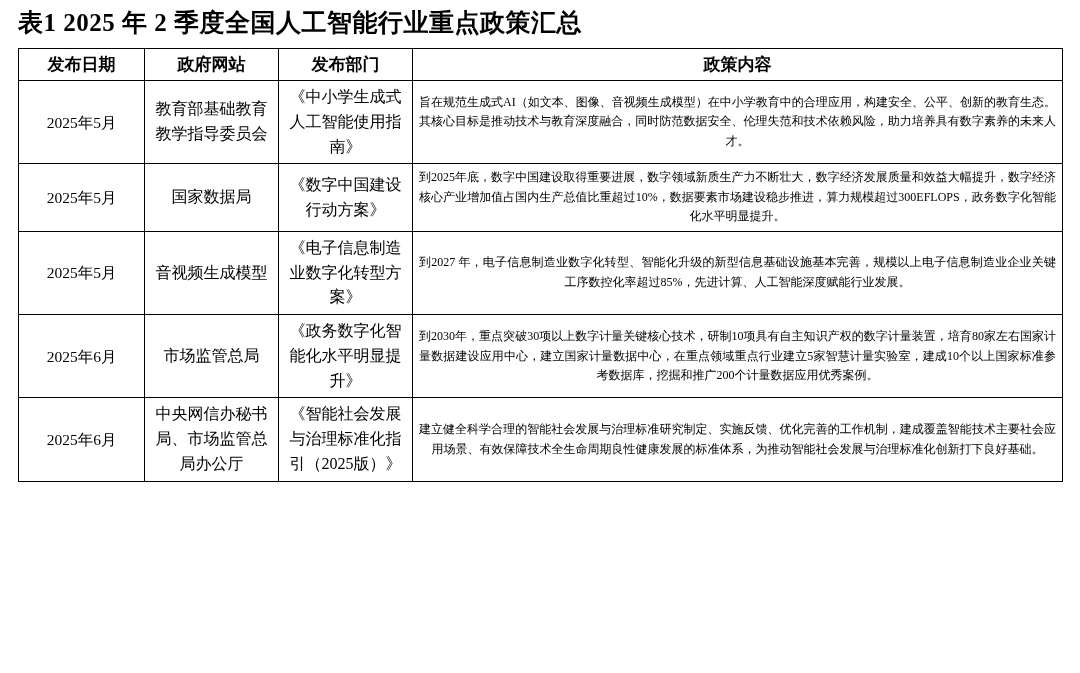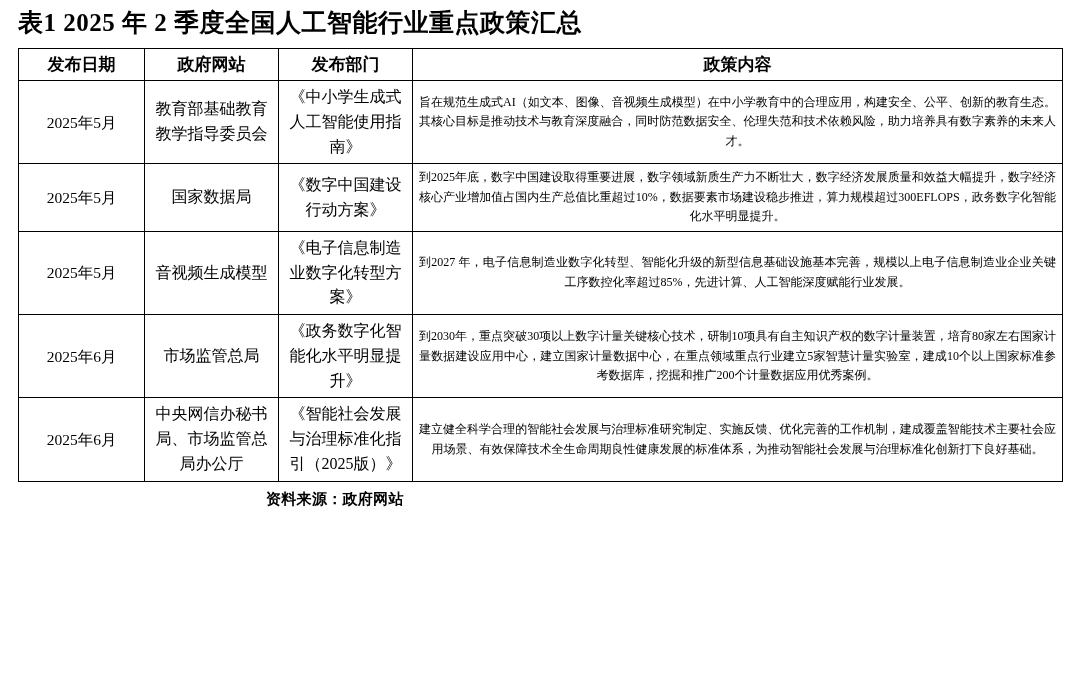--- a/index.html
+++ b/index.html
@@ -129,15 +129,14 @@
       </tr>
       <tr>
         <td class="cell-date">2025年6月</td>
         <td class="cell-name">中央网信办秘书局、市场监管总局办公厅</td>
         <td class="cell-dept">《智能社会发展与治理标准化指引（2025版）》</td>
         <td class="cell-content">建立健全科学合理的智能社会发展与治理标准研究制定、实施反馈、优化完善的工作机制，建成覆盖智能技术主要社会应用场景、有效保障技术全生命周期良性健康发展的标准体系，为推动智能社会发展与治理标准化创新打下良好基础。</td>
       </tr>
     </tbody>
   </table>
 
-  <div class="source-note">资料来源：政府网站</div>
 
 </div>
 
 </body></html>

